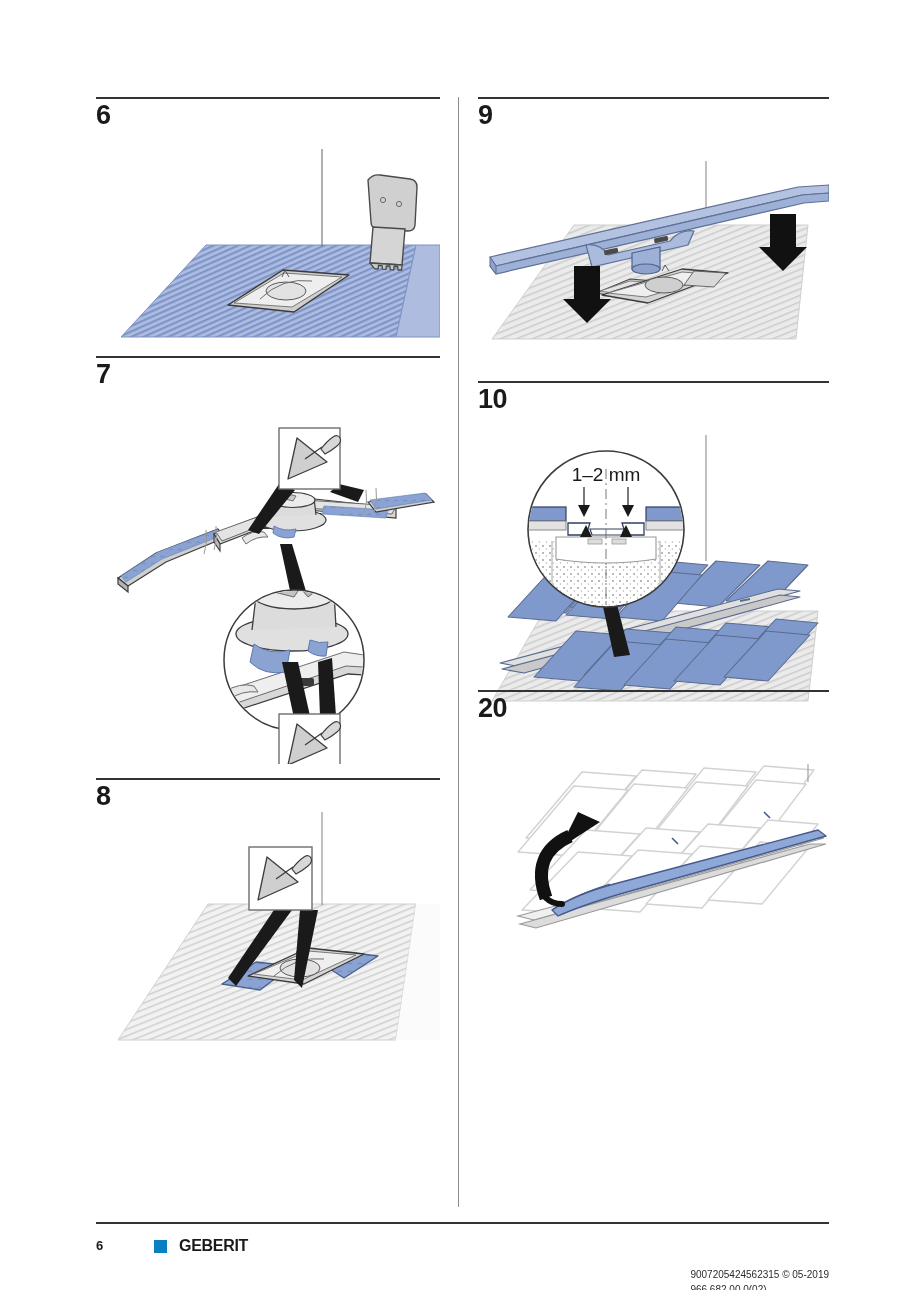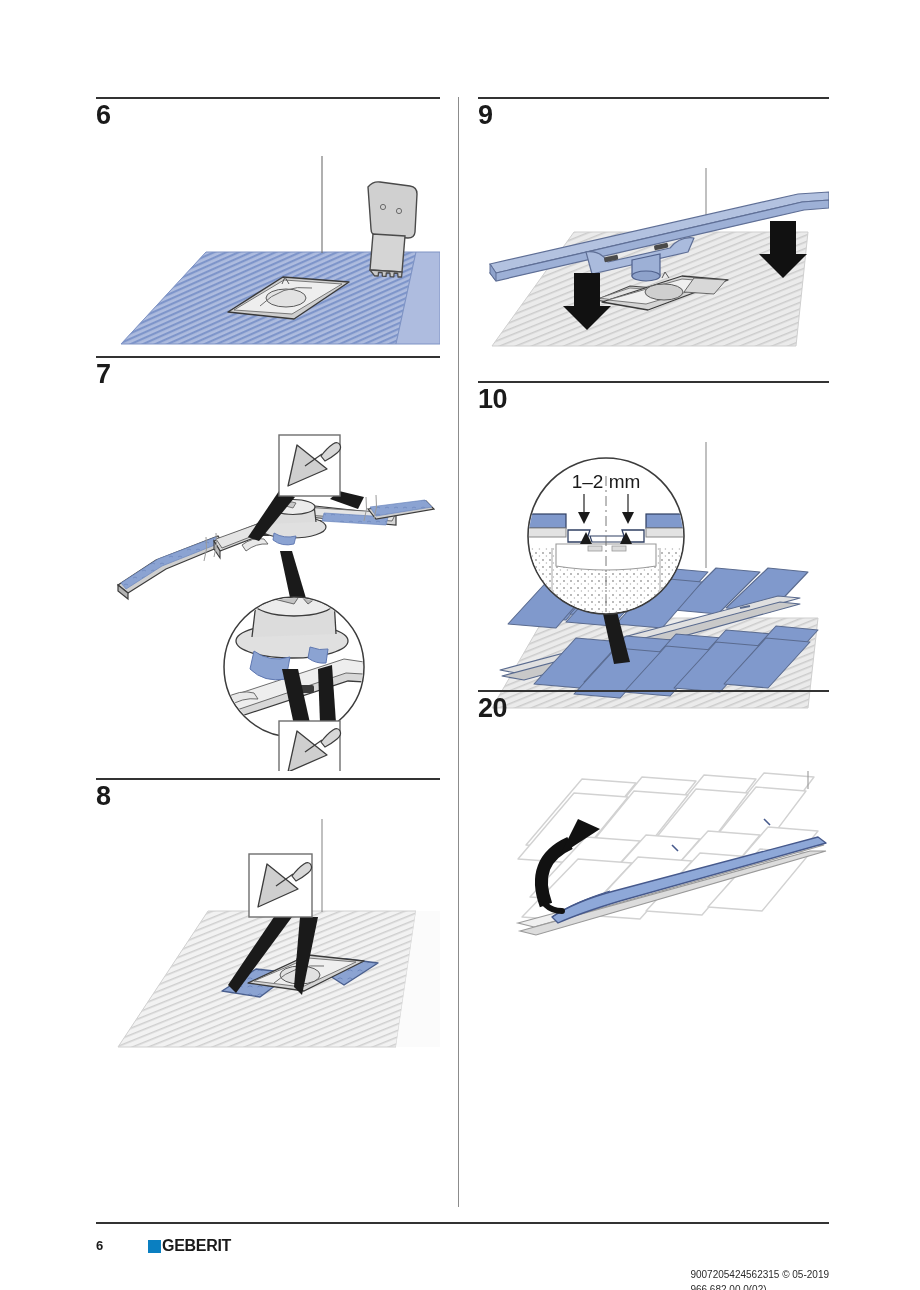--- a/index.html
+++ b/index.html
@@ -19,32 +19,32 @@
   
   .panel{position:absolute;}
   .panel .rule{
     position:absolute;left:0;top:0;height:2px;background:#333333;
   }
   .step-num{
     position:absolute;left:0;top:5px;
     font-size:27px;font-weight:bold;color:#1a1a1a;
     letter-spacing:-0.5px;line-height:1;
   }
-  .art{position:absolute;left:0;top:37px;overflow:hidden;}
+  .art{position:absolute;left:0;top:30px;overflow:hidden;}
   .art svg{display:block;}
 
   
   .footer-rule{
     position:absolute;left:96px;top:1222px;width:733px;height:2px;background:#333333;
   }
   .page-num{
     position:absolute;left:96px;top:1238px;
     font-size:13px;font-weight:bold;color:#1a1a1a;
   }
-  .logo{position:absolute;left:148px;top:1238px;display:flex;align-items:center;gap:1px;}
+  .logo{position:absolute;left:154px;top:1238px;display:flex;align-items:center;gap:12px;}
   .logo-mark{width:13px;height:13px;background:#0a7fc1;display:block;}
   .logo-text{
     font-size:16px;font-weight:bold;color:#1a1a1a;
     letter-spacing:-0.3px;line-height:1;
   }
   .footer-codes{
     position:absolute;right:91px;top:1268px;
     font-size:10px;color:#2b2b2b;line-height:1.45;
   }
 </style>

